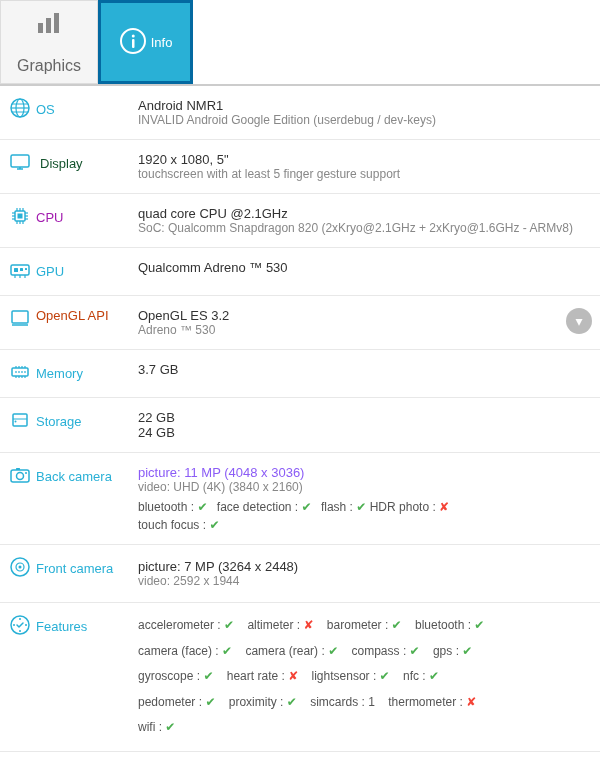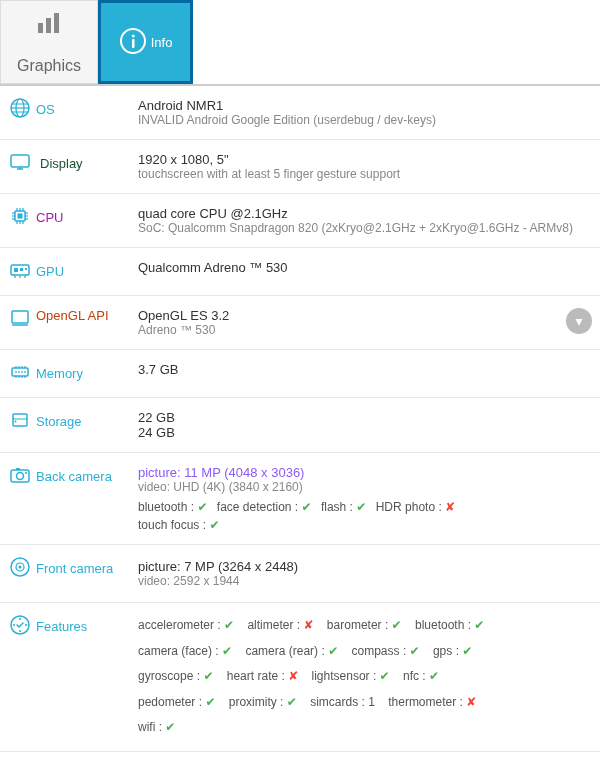--- a/index.html
+++ b/index.html
@@ -216,21 +216,21 @@
         <span>Back camera</span>
       </div>
     </td>
     <td style="padding:12px 8px;vertical-align:top;">
       <div style="font-size:13px;color:#8b5cf6;">picture: 11 MP (4048 x 3036)</div>
       <div style="font-size:12px;color:#888;margin-bottom:6px;">video: UHD (4K) (3840 x 2160)</div>
       <div style="font-size:12px;color:#555;margin-bottom:4px;">
         <span>bluetooth : </span><span style="color:#4caf50;">✔</span>
         <span style="margin-left:6px;">  face detection : </span><span style="color:#4caf50;">✔</span>
         <span style="margin-left:6px;">  flash : </span><span style="color:#4caf50;">✔</span>
-        <span style="margin-left:6px;">  HDR photo : </span><span style="color:#f44336;">✘</span>
+        <span style="">  HDR photo : </span><span style="color:#f44336;">✘</span>
       </div>
       <div style="font-size:12px;color:#555;margin-top:4px;">
         <span>touch focus : </span><span style="color:#4caf50;">✔</span>
       </div>
     </td>
   </tr>
 
   <tr style="border-bottom:1px solid #e8e8e8;">
     <td style="width:130px;padding:12px 8px 12px 10px;vertical-align:top;">
       <div style="display:flex;align-items:center;gap:6px;color:#29b0d6;">

